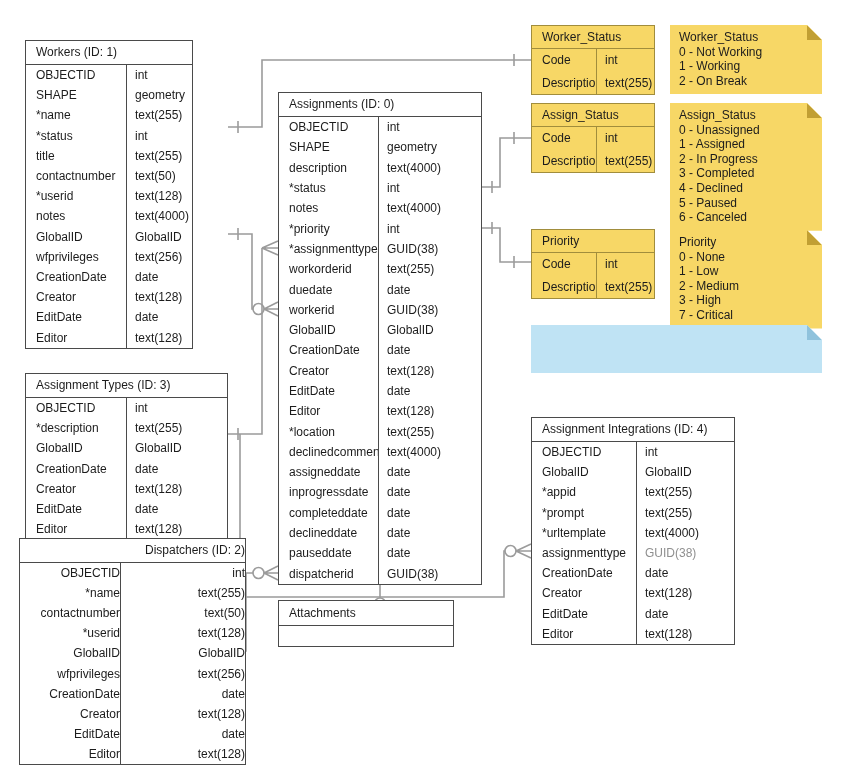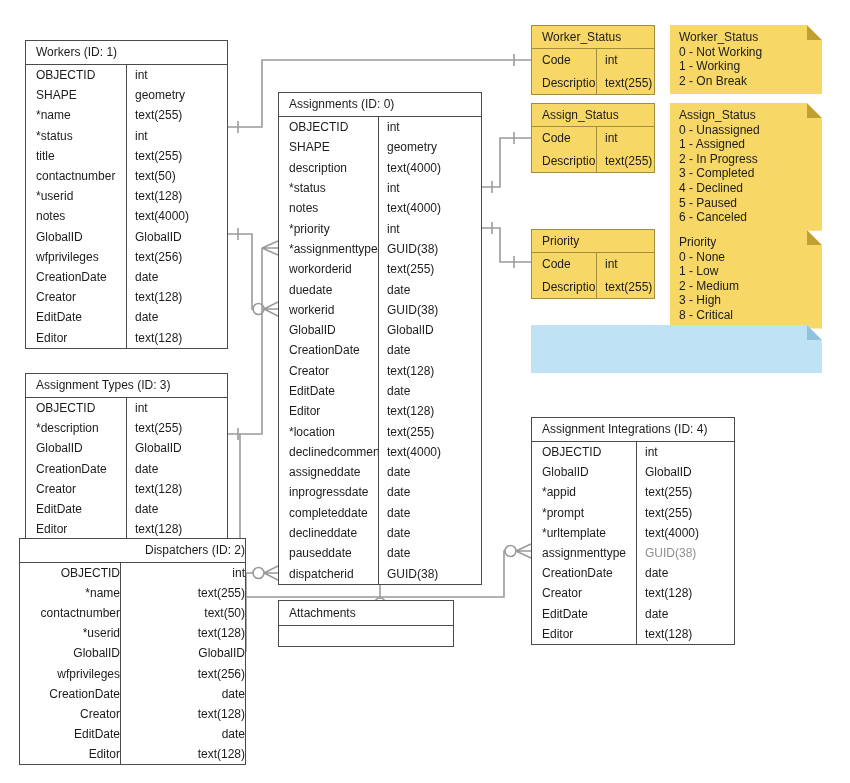--- a/index.html
+++ b/index.html
@@ -21,21 +21,21 @@
   .row .fn{width:var(--split,100px);padding-left:10px;box-sizing:border-box;overflow:hidden;}
   .row .ft{flex:1;padding-left:9px;overflow:hidden;}
   .row.bold{font-weight:normal;}
   .ft.muted{color:#8f8f8f;}
 
   .yellow{background:#F7D766;border-color:#A18D3C;}
   .yellow .ttl{border-bottom-color:#A18D3C;}
   .yellow .rows.has-div::before{background:#A18D3C;}
 
   
-  #t-workers          {left:25px; top:40px;  width:203px; --hh:23px; --rh:20.2px; --split:100px;}
+  #t-workers          {left:25px; top:40px;  width:168px; --hh:23px; --rh:20.2px; --split:100px;}
   #t-assignment-types {left:25px; top:360px; width:203px;margin-top:13px; --hh:23px; --rh:20.2px; --split:100px;}
   #t-dispatchers      {left:19px; top:538px; width:227px;text-align:right; --hh:23px; --rh:20.1px; --split:100px;}
   #t-assignments      {left:278px;top:92px;  width:204px; --hh:23px; --rh:20.3px; --split:99px;}
   #t-attachments      {left:278px;top:600px; width:176px; --hh:24px; --rh:20px;}
   #t-worker-status    {left:531px;top:25px;  width:124px; --hh:22px; --rh:22.5px; --split:64px;}
   #t-assign-status    {left:531px;top:103px; width:124px; --hh:22px; --rh:22.5px; --split:64px;}
   #t-priority         {left:531px;top:229px; width:124px; --hh:22px; --rh:22.5px; --split:64px;}
   #t-integrations     {left:531px;top:417px; width:204px; --hh:23px; --rh:20.2px; --split:104px;}
 
   
@@ -463,19 +463,19 @@
       <div class="nline">5 - Paused</div>
       <div class="nline">6 - Canceled</div>
     </div>
   <div class="note" id="n-priority">
     <div class="fold"></div>
   <div class="nline">Priority</div>
       <div class="nline">0 - None</div>
       <div class="nline">1 - Low</div>
       <div class="nline">2 - Medium</div>
       <div class="nline">3 - High</div>
-      <div class="nline">8 - Critical</div>
+      <div class="nline">7 - Critical</div>
     </div>
   <div class="note blue" id="n-asterisk">
     <div class="fold"></div>
     </div>
 
 </div>
 
 </body></html>

